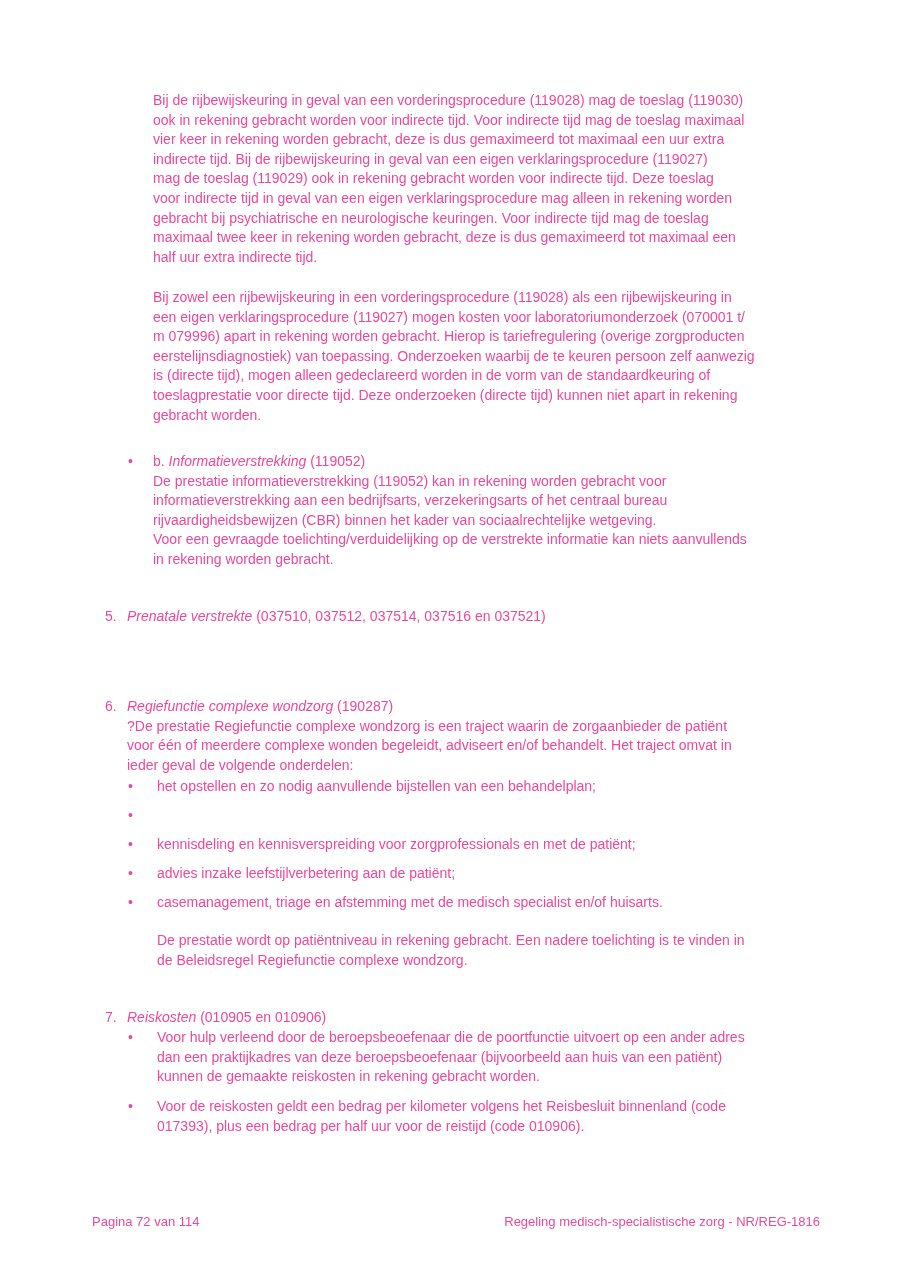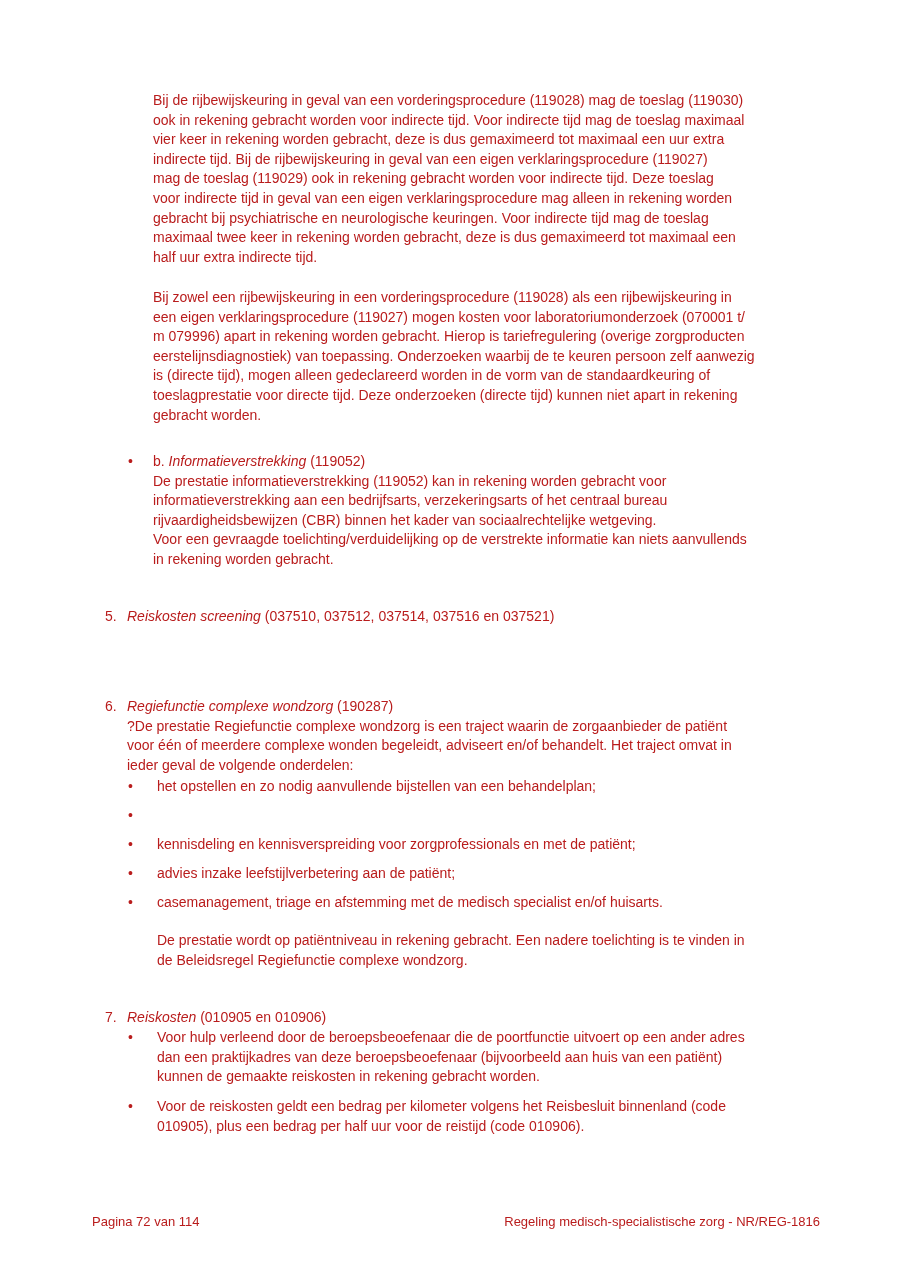--- a/index.html
+++ b/index.html
@@ -1,21 +1,21 @@
 <!DOCTYPE html>
 <html><head>
 <meta charset="utf-8">
 <style>
   html, body { margin: 0; padding: 0; background: #ffffff; }
   .page {
     position: relative;
     width: 900px;
     height: 1273px;
     background: #ffffff;
-    color: #b91c1c;
+    color: #ec4899;
     font-family: "Liberation Sans", sans-serif;
     font-size: 14px;
     line-height: 19.6px;
     overflow: hidden;
   }
   .abs { position: absolute; }
   .pre { white-space: pre-line; }
   
   .num       { left: 105px; width: 26px; }
   .mid       { left: 127px; }           
@@ -55,21 +55,21 @@
     <div class="title-line"><span>b. </span><i>Informatieverstrekking</i><span> (119052)</span></div>
     <div class="pre">De prestatie informatieverstrekking (119052) kan in rekening worden gebracht voor
 informatieverstrekking aan een bedrijfsarts, verzekeringsarts of het centraal bureau
 rijvaardigheidsbewijzen (CBR) binnen het kader van sociaalrechtelijke wetgeving.
 Voor een gevraagde toelichting/verduidelijking op de verstrekte informatie kan niets aanvullends
 in rekening worden gebracht.</div>
   </div>
 
   <span class="abs num" style="top:607px">5.</span>
   <div class="abs mid" style="top:607px">
-    <div class="title-line"><i>Reiskosten screening</i><span> (037510, 037512, 037514, 037516 en 037521)</span></div>
+    <div class="title-line"><i>Prenatale verstrekte</i><span> (037510, 037512, 037514, 037516 en 037521)</span></div>
   </div>
 
   <span class="abs num" style="top:697px">6.</span>
   <div class="abs mid" style="top:697px">
     <div class="title-line"><i>Regiefunctie complexe wondzorg</i><span> (190287)</span></div>
     <div class="pre">?De prestatie Regiefunctie complexe wondzorg is een traject waarin de zorgaanbieder de patiënt
 voor één of meerdere complexe wonden begeleidt, adviseert en/of behandelt. Het traject omvat in
 ieder geval de volgende onderdelen:</div>
   </div>
 
@@ -95,18 +95,18 @@
     <div class="title-line"><i>Reiskosten</i><span> (010905 en 010906)</span></div>
   </div>
 
   <span class="abs glyph" style="top:1028px">•</span>
   <div class="abs deep2 pre" style="top:1028px">Voor hulp verleend door de beroepsbeoefenaar die de poortfunctie uitvoert op een ander adres
 dan een praktijkadres van deze beroepsbeoefenaar (bijvoorbeeld aan huis van een patiënt)
 kunnen de gemaakte reiskosten in rekening gebracht worden.</div>
 
   <span class="abs glyph" style="top:1097px">•</span>
   <div class="abs deep2 pre" style="top:1097px">Voor de reiskosten geldt een bedrag per kilometer volgens het Reisbesluit binnenland (code
-010905), plus een bedrag per half uur voor de reistijd (code 010906).</div>
+017393), plus een bedrag per half uur voor de reistijd (code 010906).</div>
 
   <div class="abs footer footer-left">Pagina 72 van 114</div>
   <div class="abs footer footer-right">Regeling medisch-specialistische zorg - NR/REG-1816</div>
 
 </div>
 
 </body></html>

